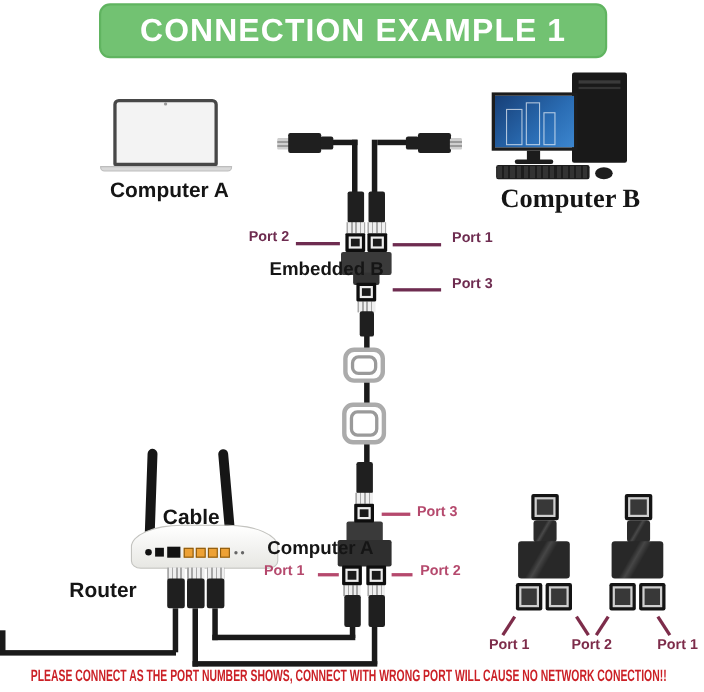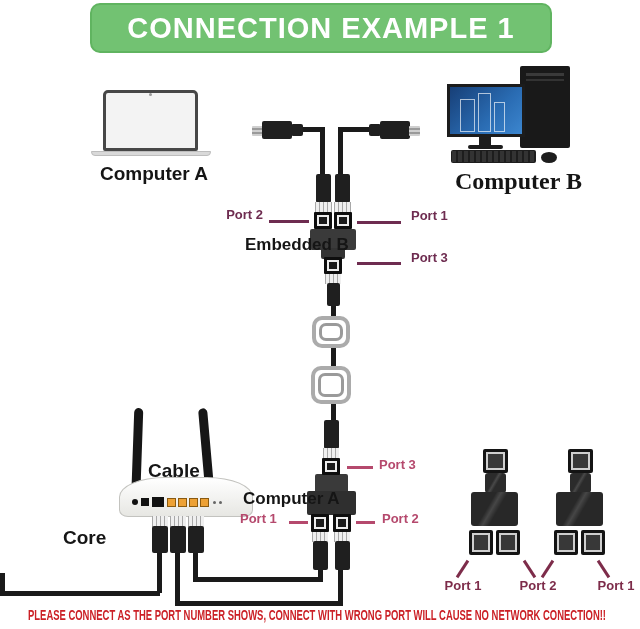--- a/index.html
+++ b/index.html
@@ -149,21 +149,21 @@
   <div class="lanport" style="left:200px;top:498px;"></div>
   <div style="position:absolute;left:213px;top:501px;width:3px;height:3px;background:#666;border-radius:50%;z-index:3;"></div>
   <div style="position:absolute;left:219px;top:501px;width:3px;height:3px;background:#666;border-radius:50%;z-index:3;"></div>
   <div class="label" style="left:148px;top:460px;font-size:19px;z-index:4;">Cable</div>
   <div class="pins" style="left:152px;top:516px;width:16px;height:11px;"></div>
   <div class="pins" style="left:170px;top:516px;width:16px;height:11px;"></div>
   <div class="pins" style="left:188px;top:516px;width:16px;height:11px;"></div>
   <div class="plug" style="left:152px;top:526px;width:16px;height:27px;"></div>
   <div class="plug" style="left:170px;top:526px;width:16px;height:27px;"></div>
   <div class="plug" style="left:188px;top:526px;width:16px;height:27px;"></div>
-  <div class="label" style="left:63px;top:527px;font-size:19px;">Core</div>
+  <div class="label" style="left:63px;top:527px;font-size:19px;">Router</div>
 
   <div class="cable" style="left:157px;top:553px;width:5px;height:40px;"></div>
   <div class="cable" style="left:0;top:591px;width:160px;height:5px;"></div>
   <div class="cable" style="left:0;top:573px;width:5px;height:21px;"></div>
   <div class="cable" style="left:175px;top:553px;width:5px;height:53px;"></div>
   <div class="cable" style="left:175px;top:601px;width:168px;height:5px;"></div>
   <div class="cable" style="left:338px;top:570px;width:5px;height:34px;"></div>
   <div class="cable" style="left:193px;top:553px;width:5px;height:29px;"></div>
   <div class="cable" style="left:193px;top:577px;width:130px;height:5px;"></div>
   <div class="cable" style="left:318px;top:570px;width:5px;height:10px;"></div>

